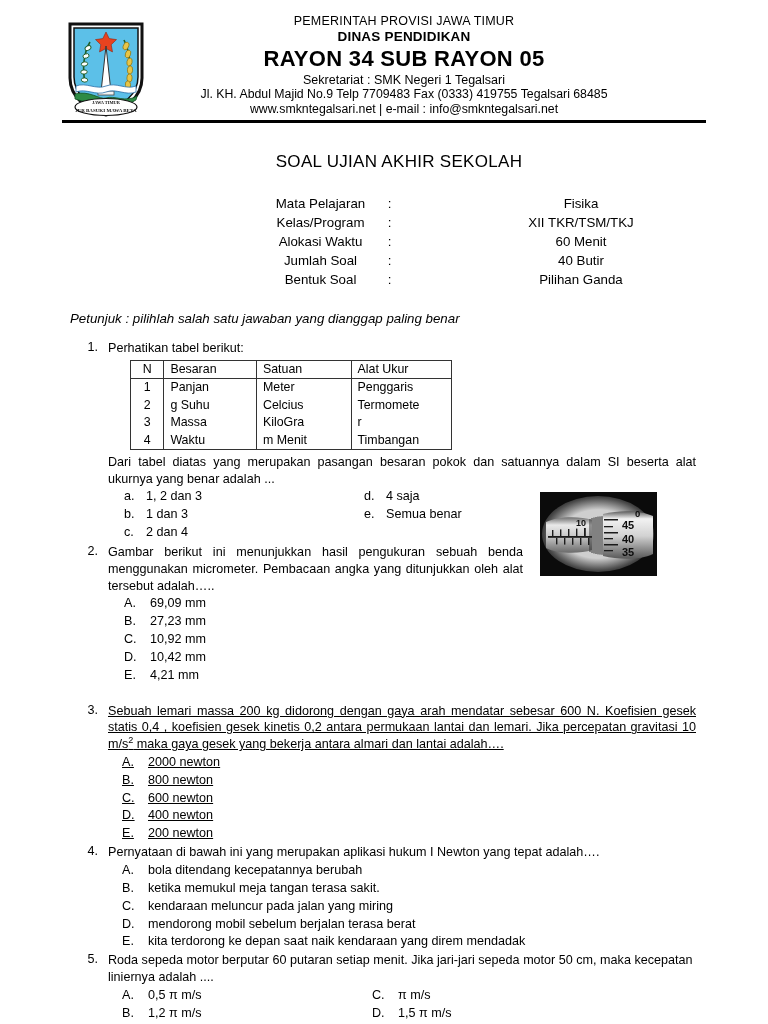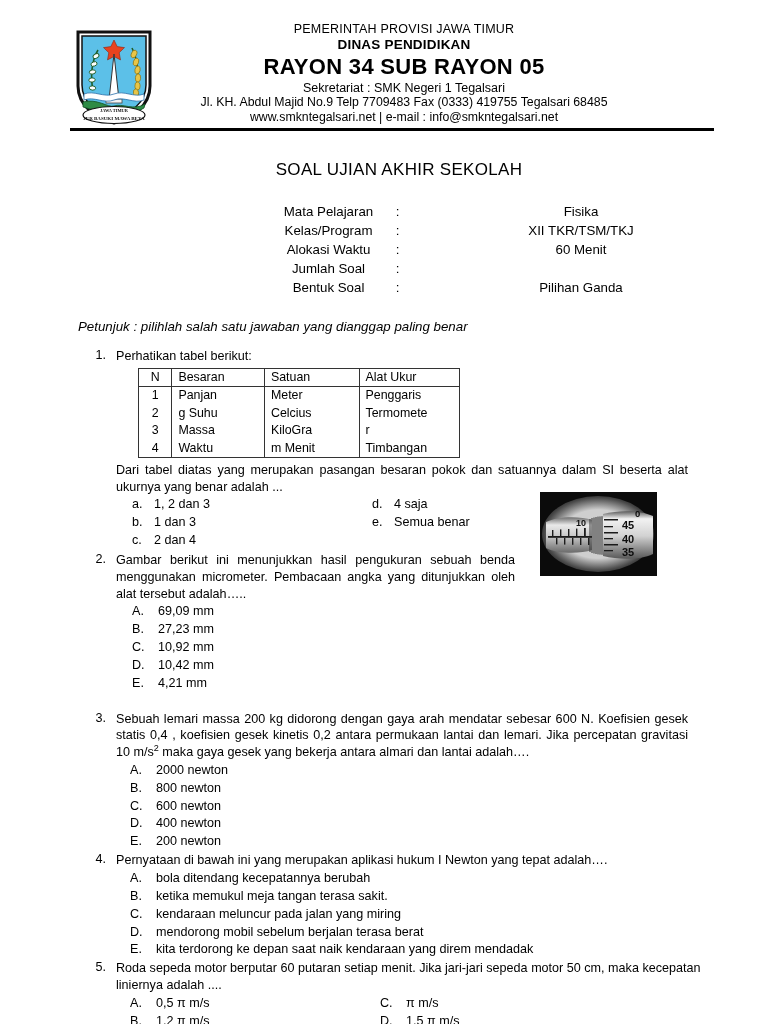--- a/index.html
+++ b/index.html
@@ -12,21 +12,21 @@
     height: 1024px;
     font-family: "Liberation Sans", sans-serif;
     color: #000000;
     position: relative;
     overflow: hidden;
   }
   .page {
     position: relative;
     width: 768px;
     height: 1024px;
-    padding: 8px;
+    padding: 0;
     box-sizing: border-box;
   }
 
   
   .header {
     position: relative;
     padding-top: 14px;
     height: 112px;
   }
   .logo {
@@ -300,20 +300,21 @@
       <span class="info-value">XII TKR/TSM/TKJ</span>
     </div>
     <div class="info-row">
       <span class="info-label">Alokasi Waktu</span>
       <span class="info-colon">:</span>
       <span class="info-value">60 Menit</span>
     </div>
     <div class="info-row">
       <span class="info-label">Jumlah Soal</span>
       <span class="info-colon">:</span>
+      <span class="info-value">40 Butir</span>
     </div>
     <div class="info-row">
       <span class="info-label">Bentuk Soal</span>
       <span class="info-colon">:</span>
       <span class="info-value">Pilihan Ganda</span>
     </div>
   </div>
 
   <div class="instruction">Petunjuk : pilihlah salah satu jawaban yang dianggap paling benar</div>
 
@@ -414,21 +415,21 @@
           <div class="opt">
             <span class="opt-key-wide">E.</span>
             <span class="opt-val">4,21 mm</span>
           </div>
         </div>
       </div>
     </div>
 
     <div class="question" style="margin-top:18px;">
       <div class="qnum qnum-pad">3.</div>
-      <div class="qbody" style="padding-right:72px;">
+      <div class="qbody" style="padding-right:72px;text-decoration:underline;">
         <div class="qtext"><span>Sebuah lemari massa 200 kg didorong dengan gaya arah mendatar sebesar 600 N. Koefisien gesek statis 0,4 , koefisien gesek kinetis 0,2 antara permukaan lantai dan lemari. Jika percepatan gravitasi 10 m/s</span><sup class="exp">2</sup><span> maka gaya gesek yang bekerja antara almari dan lantai adalah….</span></div>
         <div class="opts" style="margin-left:14px;">
           <div class="opt">
             <span class="opt-key-wide">A.</span>
             <span class="opt-val">2000 newton</span>
           </div>
           <div class="opt">
             <span class="opt-key-wide">B.</span>
             <span class="opt-val">800 newton</span>
           </div>

